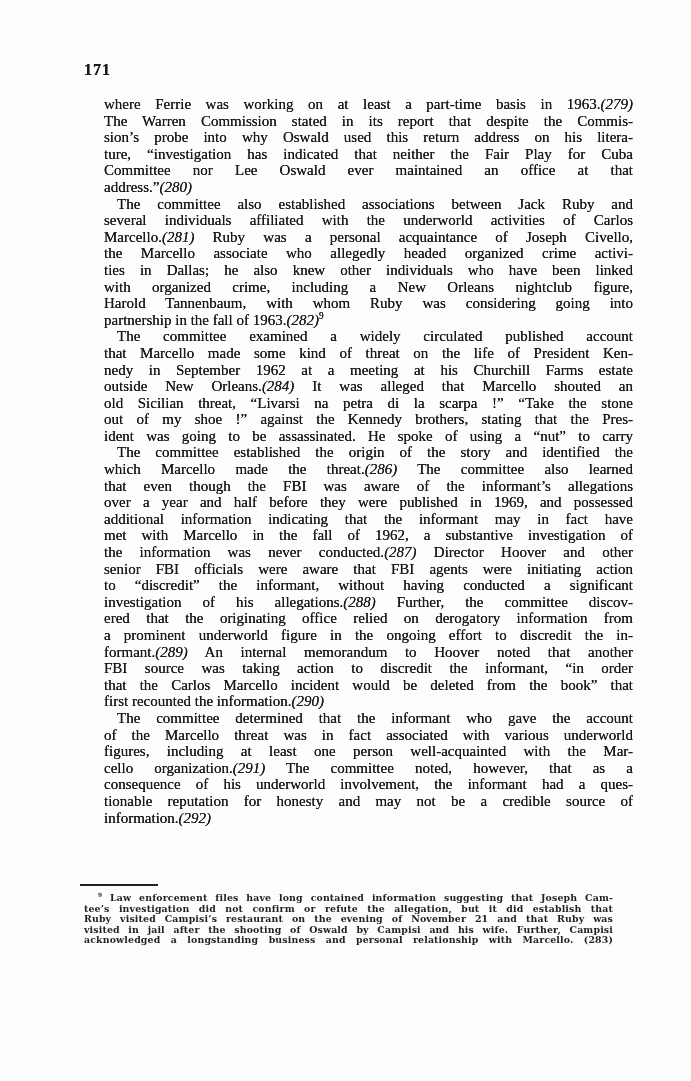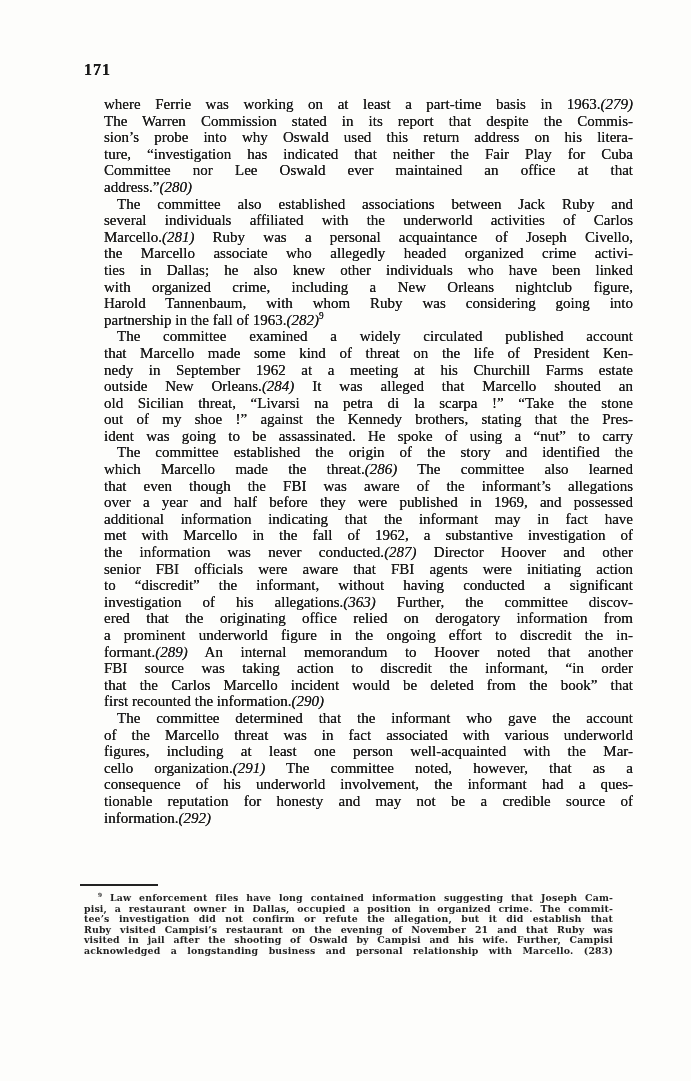--- a/index.html
+++ b/index.html
@@ -89,21 +89,21 @@
     <div class="para indent">
       <div class="line first">The committee established the origin of the story and identified the</div>
       <div class="line">which Marcello made the threat.<i>(286)</i> The committee also learned</div>
       <div class="line">that even though the FBI was aware of the informant’s allegations</div>
       <div class="line">over a year and half before they were published in 1969, and possessed</div>
       <div class="line">additional information indicating that the informant may in fact have</div>
       <div class="line">met with Marcello in the fall of 1962, a substantive investigation of</div>
       <div class="line">the information was never conducted.<i>(287)</i> Director Hoover and other</div>
       <div class="line">senior FBI officials were aware that FBI agents were initiating action</div>
       <div class="line">to “discredit” the informant, without having conducted a significant</div>
-      <div class="line">investigation of his allegations.<i>(363)</i> Further, the committee discov-</div>
+      <div class="line">investigation of his allegations.<i>(288)</i> Further, the committee discov-</div>
       <div class="line">ered that the originating office relied on derogatory information from</div>
       <div class="line">a prominent underworld figure in the ongoing effort to discredit the in-</div>
       <div class="line">formant.<i>(289)</i> An internal memorandum to Hoover noted that another</div>
       <div class="line">FBI source was taking action to discredit the informant, “in order</div>
       <div class="line">that the Carlos Marcello incident would be deleted from the book” that</div>
       <div class="line last">first recounted the information.<i>(290)</i></div>
     </div>
     <div class="para indent">
       <div class="line first">The committee determined that the informant who gave the account</div>
       <div class="line">of the Marcello threat was in fact associated with various underworld</div>
@@ -112,18 +112,17 @@
       <div class="line">consequence of his underworld involvement, the informant had a ques-</div>
       <div class="line">tionable reputation for honesty and may not be a credible source of</div>
       <div class="line last">information.<i>(292)</i></div>
     </div>
   </div>
 
 <div class="footnote-rule"></div>
 
 <div class="footnote">
     <div class="line first"><sup>9</sup> Law enforcement files have long contained information suggesting that Joseph Cam-</div>
-    <div class="line">pisi, a restaurant owner in Dallas, occupied a position in organized crime. The commit-</div>
     <div class="line">tee’s investigation did not confirm or refute the allegation, but it did establish that</div>
     <div class="line">Ruby visited Campisi’s restaurant on the evening of November 21 and that Ruby was</div>
     <div class="line">visited in jail after the shooting of Oswald by Campisi and his wife. Further, Campisi</div>
     <div class="line last">acknowledged a longstanding business and personal relationship with Marcello. (283)</div>
   </div>
 
 </body></html>

